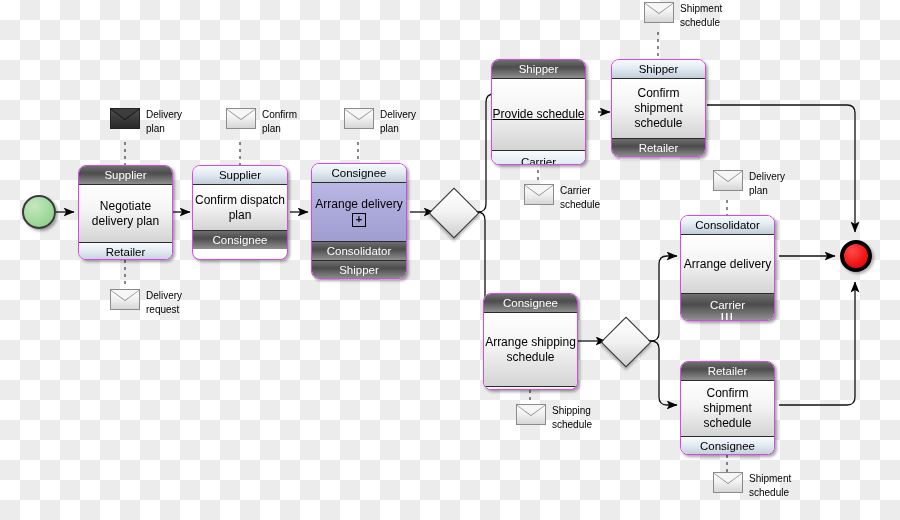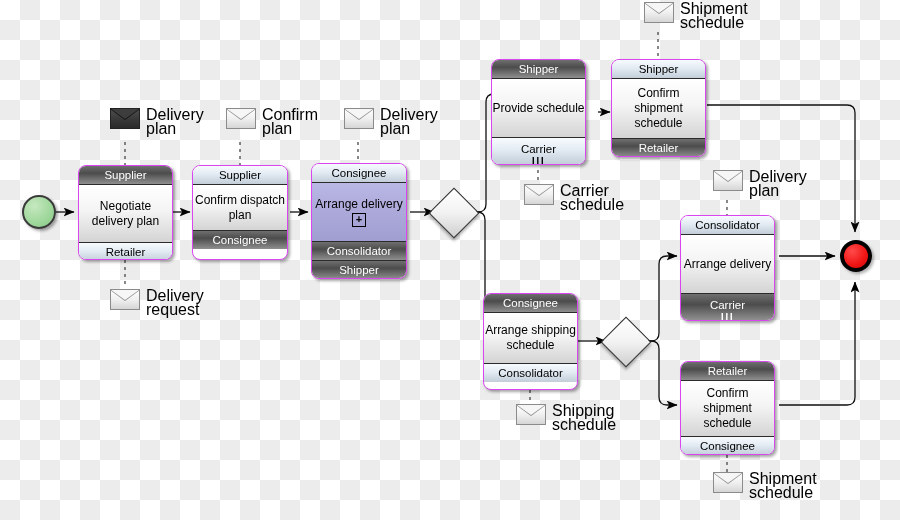--- a/index.html
+++ b/index.html
@@ -111,21 +111,21 @@
     border-top:11px solid #8b8b8b;
   }
   .env::after{
     left:0px;top:0px;
     border-left:14px solid transparent;border-right:14px solid transparent;
     border-top:10px solid #f6f6f6;
   }
   .env.filled::before{border-top-color:#111;}
   .env.filled::after{border-top-color:#3d3d3d;}
   .msg-label{
-    margin-left:6px;font-size:16px;color:#000;line-height:14px;
+    margin-left:6px;font-size:10px;color:#000;line-height:14px;
     white-space:pre-line;padding-top:0px;
   }
 </style>
 </head>
 <body>
 
 <div id="canvas">
 
   <svg id="wires" viewBox="0 0 900 520" xmlns="http://www.w3.org/2000/svg">
     <defs>
@@ -224,39 +224,39 @@
       <span>Arrange
 delivery</span>
       <span class="subproc">+</span>
     </div>
     <div class="band dark mid">Consolidator</div>
     <div class="band dark bot">Shipper</div>
   </div>
 
   <div class="task" style="left:491px;top:59px;width:95px;height:106px;">
     <div class="band dark top">Shipper</div>
-    <div class="body" style="height:58px;">Provide
+    <div class="body" style="height:71px;text-decoration:underline;">Provide
 schedule</div>
     <div class="band light bot tall">
       <span>Carrier</span>
       <span class="bandmark">|||</span>
     </div>
   </div>
 
   <div class="task" style="left:611px;top:59px;width:95px;height:98px;">
     <div class="band light top">Shipper</div>
     <div class="body" style="height:59px;">Confirm
 shipment
 schedule</div>
     <div class="band dark bot">Retailer</div>
   </div>
 
   <div class="task" style="left:483px;top:293px;width:95px;height:97px;">
     <div class="band dark top">Consignee</div>
-    <div class="body" style="height:50px;">Arrange
+    <div class="body" style="height:73px;">Arrange
 shipping
 schedule</div>
     <div class="band light bot">Consolidator</div>
   </div>
 
   <div class="task" style="left:680px;top:215px;width:95px;height:106px;">
     <div class="band light top">Consolidator</div>
     <div class="body" style="height:58px;">Arrange
 delivery</div>
     <div class="band dark bot tall">

